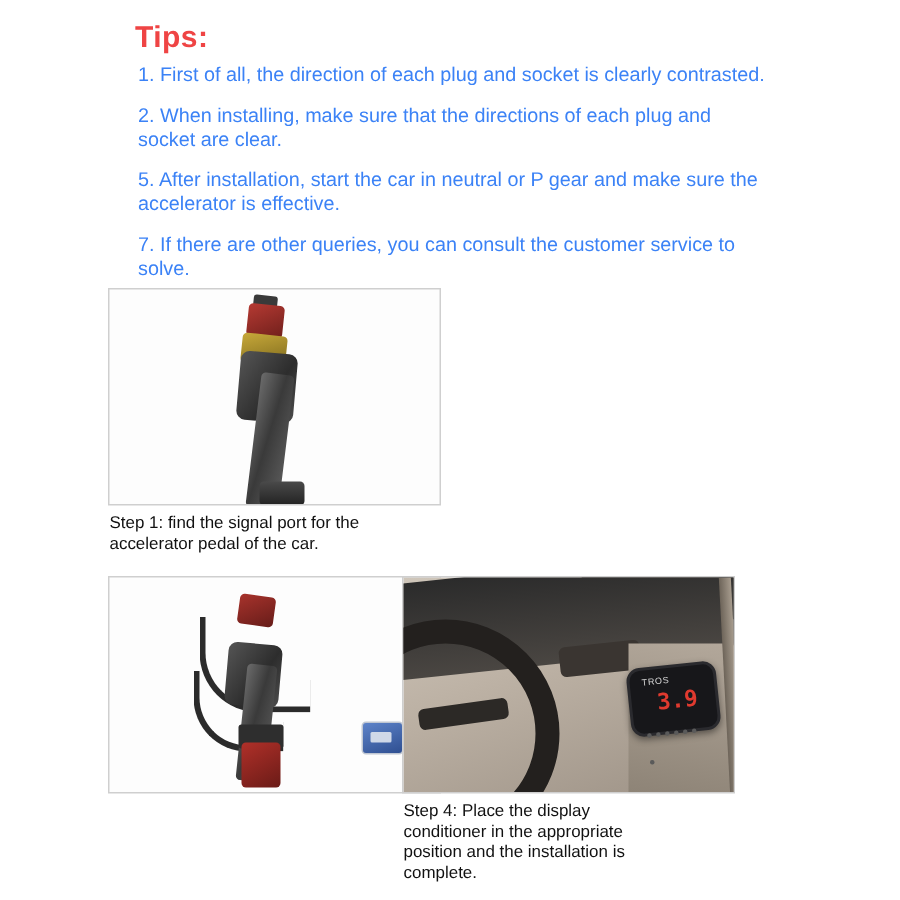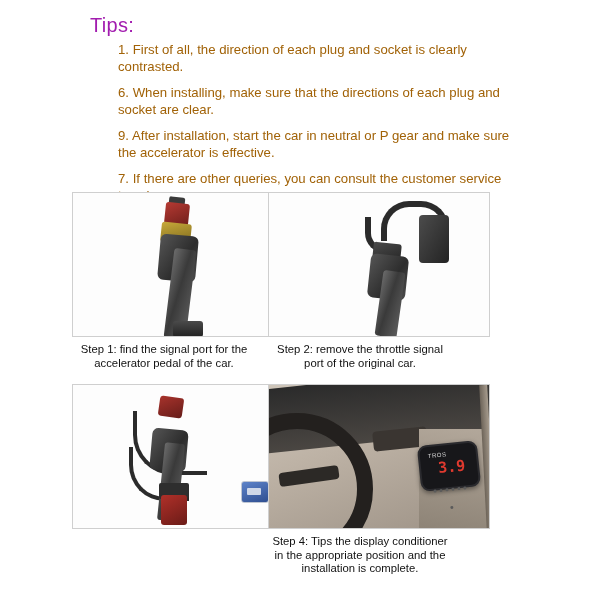--- a/index.html
+++ b/index.html
@@ -18,51 +18,49 @@
     position: relative;
     width: 600px;
     height: 600px;
     box-sizing: border-box;
   }
   .tips-title {
     position: absolute;
     left: 90px;
     top: 14px;
     font-size: 20px;
-    font-weight: normal;
+    font-weight: bold;
     letter-spacing: 0.3px;
-    color: #a21caf;
+    color: #ef4444;
   }
   .tips-list {
     position: absolute;
     left: 92px;
     top: 42px;
     width: 420px;
   }
   .tip {
     font-size: 13.2px;
     line-height: 16.5px;
     margin-bottom: 10px;
-    color: #a16207;
-    margin-left: 26px;
+    color: #3b82f6;
   }
   .grid {
     position: absolute;
     left: 72px;
     top: 192px;
     width: 456px;
   }
   .row {
     display: flex;
     gap: 12px;
     margin-bottom: 4px;
   }
   .cell {
     width: 184px;
-    text-align: center;
   }
   .photo {
     width: 222px;
     height: 145px;
     border: 1px solid #cfcfcf;
     box-sizing: border-box;
     position: relative;
     overflow: hidden;
     background: #ffffff;
   }
@@ -243,54 +241,41 @@
 </style>
 </head>
 <body>
 
 <div class="page">
 
   <div class="tips-title">Tips:</div>
 
   <div class="tips-list">
     <div class="tip">1. First of all, the direction of each plug and socket is clearly contrasted.</div>
-    <div class="tip">6. When installing, make sure that the directions of each plug and socket are clear.</div>
-    <div class="tip">9. After installation, start the car in neutral or P gear and make sure the accelerator is effective.</div>
+    <div class="tip">2. When installing, make sure that the directions of each plug and socket are clear.</div>
+    <div class="tip">5. After installation, start the car in neutral or P gear and make sure the accelerator is effective.</div>
     <div class="tip">7. If there are other queries, you can consult the customer service to solve.</div>
   </div>
 
   <div class="grid">
 
     <div class="row">
 
       <div class="cell">
         <div class="photo p1">
           <div class="conn-cap"></div>
           <div class="conn-red"></div>
           <div class="conn-yellow"></div>
           <div class="pedal-body"></div>
           <div class="pedal-arm"></div>
           <div class="base"></div>
         </div>
         <div class="caption">Step 1: find the signal port for the accelerator pedal of the car.</div>
       </div>
 
-      <div class="cell">
-        <div class="photo p2">
-          <div class="hook"></div>
-          <div class="hook2"></div>
-          <div class="grip">
-            
-          </div>
-          <div class="conn-dark"></div>
-          <div class="pedal-body"></div>
-          <div class="pedal-arm"></div>
-        </div>
-        <div class="caption">Step 2: remove the throttle signal port of the original car.</div>
-      </div>
 
     </div>
 
     <div class="row">
 
       <div class="cell">
         <div class="photo p3">
           <div class="harness"></div>
           <div class="harness2"></div>
           <div class="conn-red-top"></div>
@@ -310,19 +295,19 @@
           <div class="wheel-spoke"></div>
           <div class="vent"></div>
           <div class="panel-shade"></div>
           <div class="door-line"></div>
           <div class="device">
             <div class="device-brand">TROS</div>
             <div class="device-num">3.9</div>
             <div class="device-dots"><i></i><i></i><i></i><i></i><i></i><i></i><i></i></div>
           </div>
         </div>
-        <div class="caption">Step 4: Tips the display conditioner in the appropriate position and the installation is complete.</div>
+        <div class="caption">Step 4: Place the display conditioner in the appropriate position and the installation is complete.</div>
       </div>
 
     </div>
 
   </div>
 </div>
 
 </body></html>

